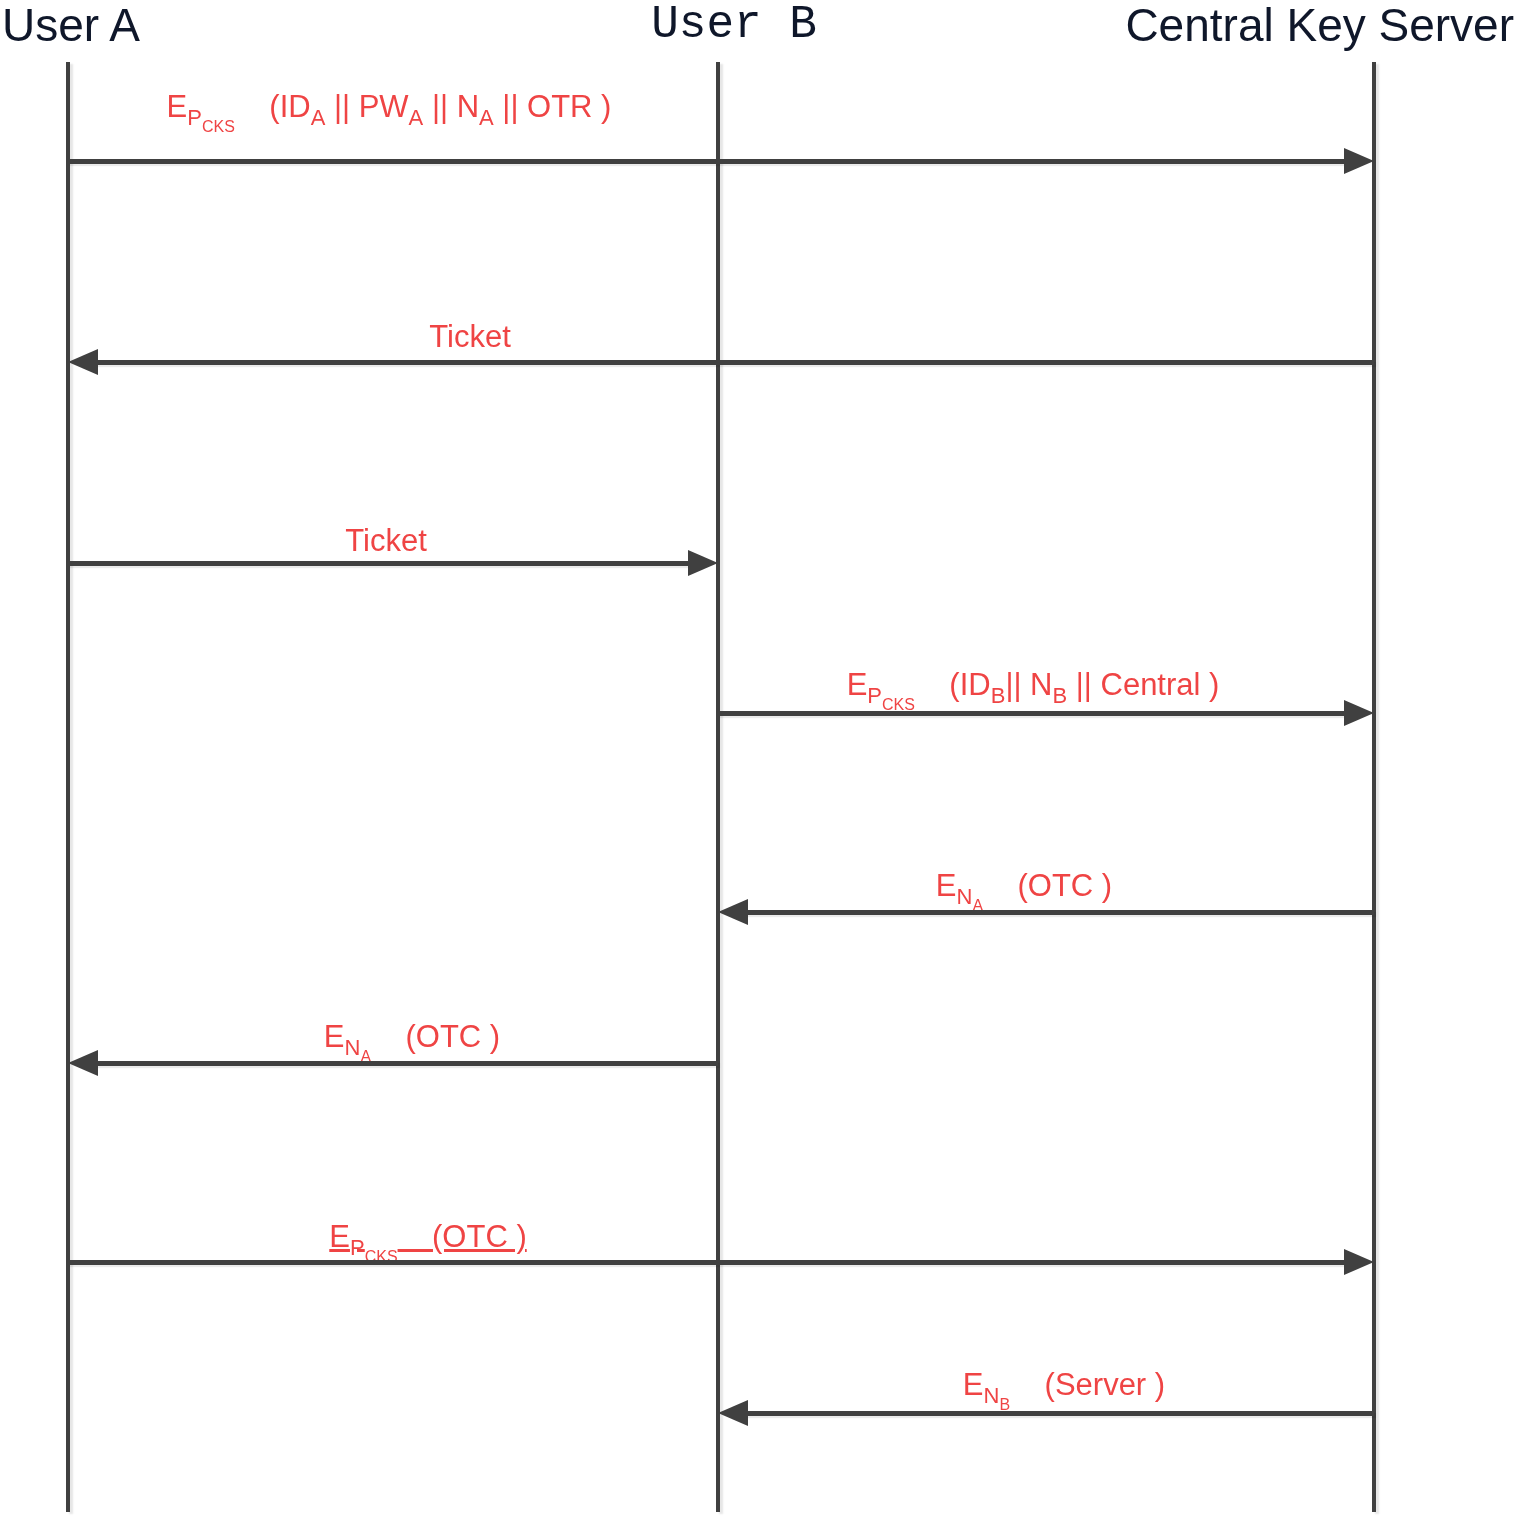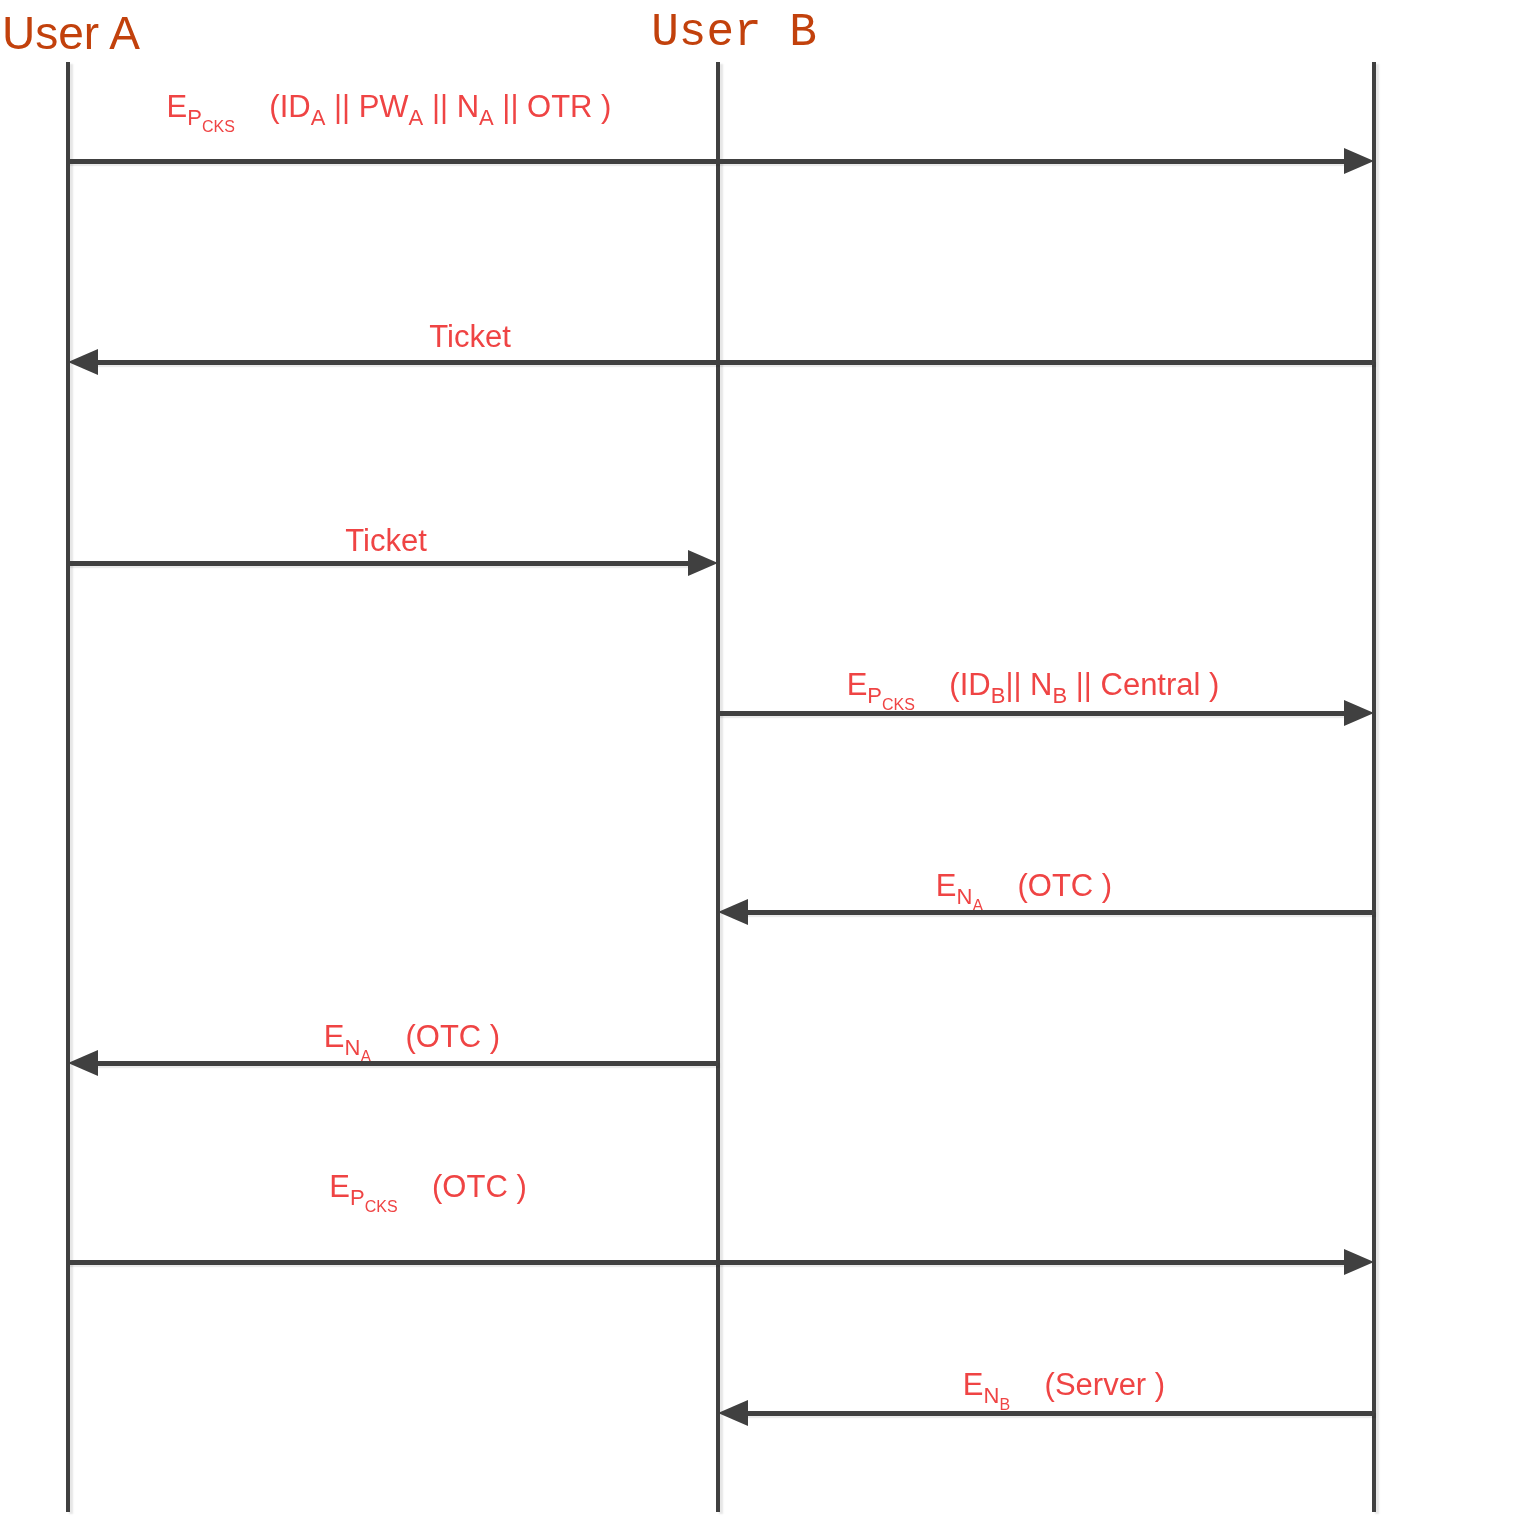--- a/index.html
+++ b/index.html
@@ -7,24 +7,24 @@
     position: relative;
     width: 1518px;
     height: 1520px;
     background: #ffffff;
     font-family: "Liberation Sans", "DejaVu Sans", sans-serif;
     color: #000000;
     overflow: hidden;
   }
   .actor {
     position: absolute;
-    top: 8px;
+    top: 0;
     font-size: 46px;
     line-height: 1.1;
-    color: #c2410c;
+    color: #0f172a;
     white-space: nowrap;
   }
   .actor.centered { transform: translateX(-50%); }
   .actor.right-anchored { right: 4px; }
   .lifeline {
     position: absolute;
     top: 62px;
     height: 1450px;
     width: 4px;
     background: #404040;
@@ -62,20 +62,21 @@
   .arrow.dir-right .head { right: 0; border-left: 30px solid #404040; }
   .arrow.dir-left  .head { left: 0;  border-right: 30px solid #404040; }
 </style>
 </head>
 <body>
 
 <div class="canvas">
 
   <div class="actor" style="left:2px;">User A</div>
   <div class="actor centered" style="left:734px;font-family:Liberation Mono, monospace;">User B</div>
+  <div class="actor right-anchored">Central Key Server</div>
 
   <div class="lifeline" style="left:66px;"></div>
   <div class="lifeline" style="left:716px;"></div>
   <div class="lifeline" style="left:1372px;"></div>
 
   <div class="msg-label" style="left:389px; top:88px;"><span class="sub0">E</span><span class="sub1">P</span><span class="sub2">CKS</span><span class="sub0">    </span><span class="sub0">(ID</span><span class="sub1">A</span><span class="sub0"> || PW</span><span class="sub1">A</span><span class="sub0"> || N</span><span class="sub1">A</span><span class="sub0"> || OTR )</span></div>
   <div class="arrow dir-right" style="left:68px; top:148px; width:1306px;">
     <span class="shaft"></span>
     <span class="head"></span>
   </div>
@@ -103,21 +104,21 @@
     <span class="shaft"></span>
     <span class="head"></span>
   </div>
 
   <div class="msg-label" style="left:412px; top:1018px;"><span class="sub0">E</span><span class="sub1">N</span><span class="sub2">A</span><span class="sub0">    </span><span class="sub0">(OTC )</span></div>
   <div class="arrow dir-left" style="left:68px; top:1050px; width:650px;">
     <span class="shaft"></span>
     <span class="head"></span>
   </div>
 
-  <div class="msg-label" style="left:428px; top:1168px;"><span class="sub0">E</span><span class="sub1">P</span><span class="sub2">CKS</span><span class="sub0">    </span><span class="sub0">(OTC )</span></div>
+  <div class="msg-label" style="left:428px; top:1218px;text-decoration:underline;"><span class="sub0">E</span><span class="sub1">P</span><span class="sub2">CKS</span><span class="sub0">    </span><span class="sub0">(OTC )</span></div>
   <div class="arrow dir-right" style="left:68px; top:1249px; width:1306px;">
     <span class="shaft"></span>
     <span class="head"></span>
   </div>
 
   <div class="msg-label" style="left:1064px; top:1366px;"><span class="sub0">E</span><span class="sub1">N</span><span class="sub2">B</span><span class="sub0">    </span><span class="sub0">(Server )</span></div>
   <div class="arrow dir-left" style="left:718px; top:1400px; width:656px;">
     <span class="shaft"></span>
     <span class="head"></span>
   </div>

